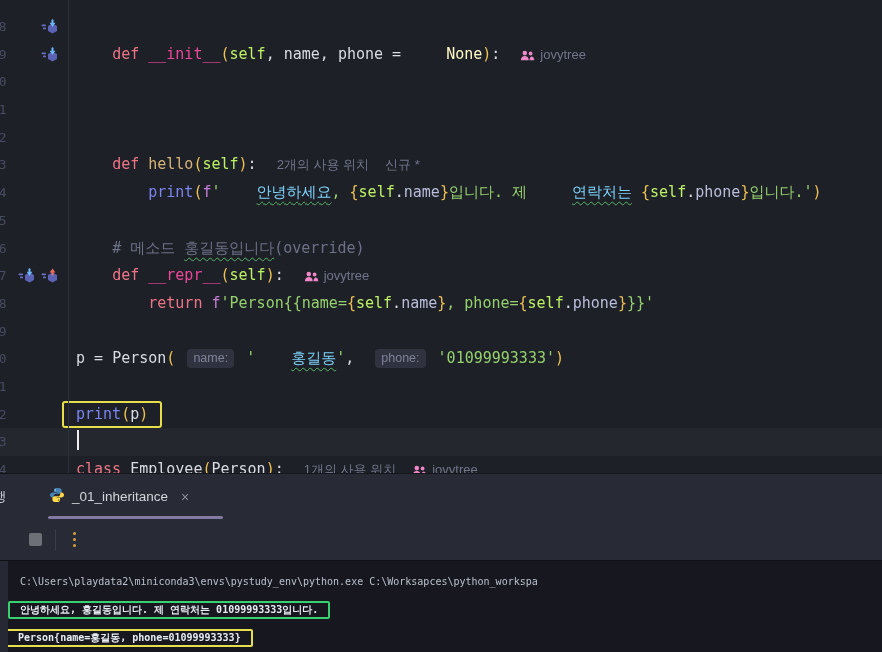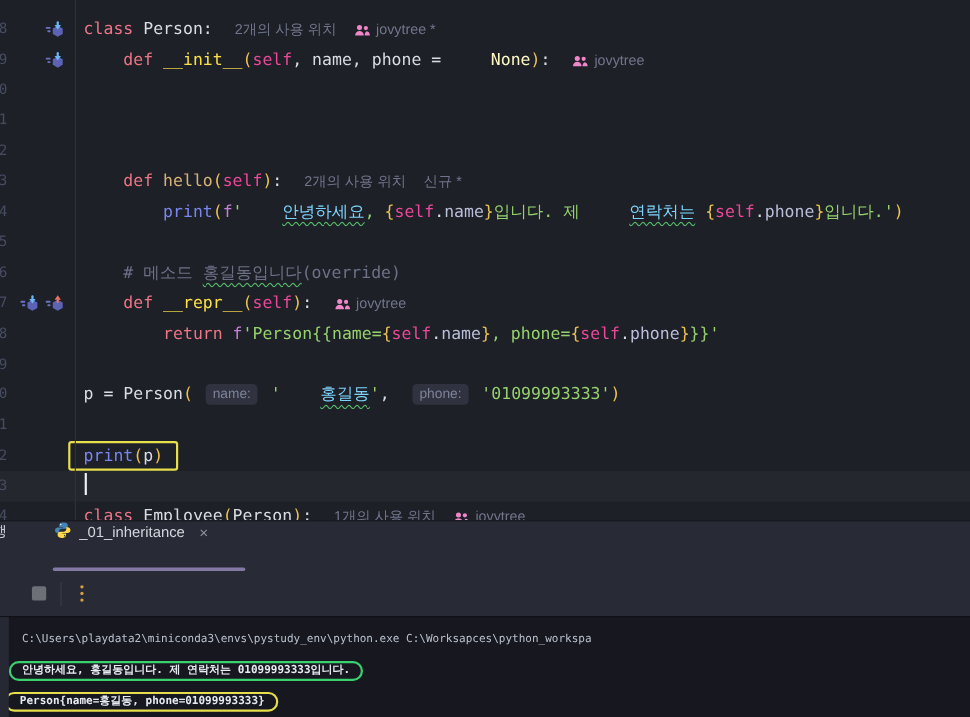--- a/index.html
+++ b/index.html
@@ -15,24 +15,24 @@
   .line.current{background:rgba(255,255,255,0.035);}
   .lnum{flex:0 0 8px;position:relative;overflow:hidden;color:#474c60;font-size:13px;
         font-family:"DejaVu Sans Mono","Liberation Mono",monospace;}
   .lnum b{position:absolute;left:-9px;font-weight:normal;}
   .gicons{flex:0 0 60px;display:flex;justify-content:flex-end;align-items:center;
           gap:5px;padding-right:9px;box-sizing:border-box;}
   .code{white-space:pre;padding-left:8px;color:#d9dce4;}
 
   .t-kw{color:#ee7585;}
   .t-pl{color:#d9dce4;}
-  .t-magic{color:#fde047;}
+  .t-magic{color:#ec4899;}
   .t-fn{color:#d6b377;margin-top:9px;}
   .t-builtin{color:#7a85ee;}
-  .t-self{color:#ec4899;}
+  .t-self{color:#bef264;}
   .t-prop{color:#b9bed9;}
   .t-dot{color:#d9dce4;}
   .t-str{color:#95d16d;}
   .t-str-wavy{color:#7dd3fc;text-decoration:underline wavy #55b86a 1px;text-underline-offset:4px;margin-left:36px;}
   .t-fpfx{color:#c77fd8;}
   .t-brace{color:#ecc152;}
   .t-paren{color:#ecc152;}
   .t-const{color:#fef9c3;margin-left:36px;}
   .t-comment{color:#6c7186;}
   .t-comment-wavy{color:#6c7186;text-decoration:underline wavy #55b86a 1px;text-underline-offset:4px;}
@@ -46,41 +46,41 @@
   .annot svg{vertical-align:-2px;margin-right:5px;}
   .ebox{border:2px solid;border-radius:3px;margin-left:-14px;padding:2px 12px 3px 12px;}
   .ebox-green{border-color:#3bd06f;}
   .ebox-yellow{border-color:#e6de4a;}
   .caret{display:inline-block;width:2px;height:20px;background:#eceef4;
          vertical-align:-4px;margin-left:1px;}
 
   
   .panel{position:absolute;top:473px;left:0;width:882px;height:179px;
          background:#282a35;border-top:1px solid #15161c;box-sizing:border-box;}
-  .tabrow{height:45px;position:relative;display:flex;align-items:flex-start;}
+  .tabrow{height:45px;position:relative;display:flex;align-items:center;}
   .tool-label{margin-left:-7px;color:#ccd0d8;font-size:13.5px;width:28px;overflow:hidden;}
   .tab{display:flex;align-items:center;gap:7px;margin-left:28px;color:#d3d6dd;
        font-size:13.5px;cursor:default;}
   .tab-close{color:#8b8e98;font-size:14px;margin-left:6px;}
   .tab-underline{position:absolute;left:48px;top:42px;width:175px;height:3px;
                  background:#837aa4;border-radius:2px;}
   .toolbar{height:41px;display:flex;align-items:center;}
   .stop{width:13px;height:13px;background:#6e7077;border-radius:2px;margin-left:29px;}
   .vsep{width:1px;height:22px;background:#3a3c46;margin-left:13px;}
   .kebab{margin-left:13px;display:flex;flex-direction:column;gap:3px;padding:4px;}
   .kebab i{width:3px;height:3px;border-radius:50%;background:#d7a23f;}
 
   .console{position:absolute;top:86px;left:0;right:0;bottom:0;background:#17181f;
            border-top:1px solid #101118;padding-top:7px;}
   .cstrip{position:absolute;left:0;top:0;bottom:0;width:8px;background:#262833;}
   .cline{height:28px;line-height:28px;white-space:pre;padding-left:20px;overflow:hidden;
          font-family:"DejaVu Sans Mono","Liberation Mono",monospace;font-size:10px;
          color:#b9c0cd;}
   .cline .out{color:#e7ebf3;font-weight:600;}
-  .cbox{border:2px solid;border-radius:10px;padding:1px 10px 2px 10px;}
+  .cbox{border:2px solid;border-radius:2px;padding:1px 10px 2px 10px;}
   .cbox-green{border-color:#3bd06f;margin-left:-12px;}
   .cbox-yellow{border-color:#e6de4a;margin-left:-16px;padding-left:12px;}
 </style>
 </head>
 <body>
 
 <div class="editor">
   <div class="gutter-border"></div>
   <div id="editor-lines">
       <div class="line">
@@ -91,26 +91,20 @@
           <span style="display: inline-flex;">
             <svg width="18" height="16" viewBox="0 0 18 16">
               <rect x="0.5" y="5.5" width="4.5" height="1.7" rx=".85" fill="#6a71c6"></rect>
               <rect x="2" y="8.6" width="3" height="1.7" rx=".85" fill="#6a71c6"></rect>
               <path d="M11.5 4.4 16 6.9v5L11.5 14.5 7 11.9v-5z" fill="#5c63b4"></path>
               <rect x="10.5" y="0.3" width="2" height="5" rx="1" fill="#6cb6f8"></rect>
               <path d="M8.6 3.8h5.8L11.5 8z" fill="#6cb6f8"></path>
             </svg>
           </span>
         </span>
-        <span class="code"><span class="t-kw">class</span><span class="t-pl"> </span><span class="t-pl">Person</span><span class="t-pl">:</span><span class="annot"><span class="seg">2개의 사용 위치</span><span class="seg" style="margin-right: 0px;"><svg width="15" height="11" viewBox="0 0 15 11" fill="#ef87c8">
-                <circle cx="4.8" cy="3.1" r="2.3"></circle>
-                <circle cx="10.6" cy="3.5" r="1.9"></circle>
-                <path d="M0.9 10.2c0-2.7 1.8-4.1 3.9-4.1s3.9 1.4 3.9 4.1z"></path>
-                <path d="M9.5 10.2c0-1.9.8-3.2 2.1-3.7 1.6.2 2.6 1.5 2.6 3.7z"></path>
-              </svg></span><span class="seg">jovytree *</span></span></span>
       </div>
       <div class="line">
         <span class="lnum">
           <b>19</b>
         </span>
         <span class="gicons">
           <span style="display: inline-flex;">
             <svg width="18" height="16" viewBox="0 0 18 16">
               <rect x="0.5" y="5.5" width="4.5" height="1.7" rx=".85" fill="#6a71c6"></rect>
               <rect x="2" y="8.6" width="3" height="1.7" rx=".85" fill="#6a71c6"></rect>

